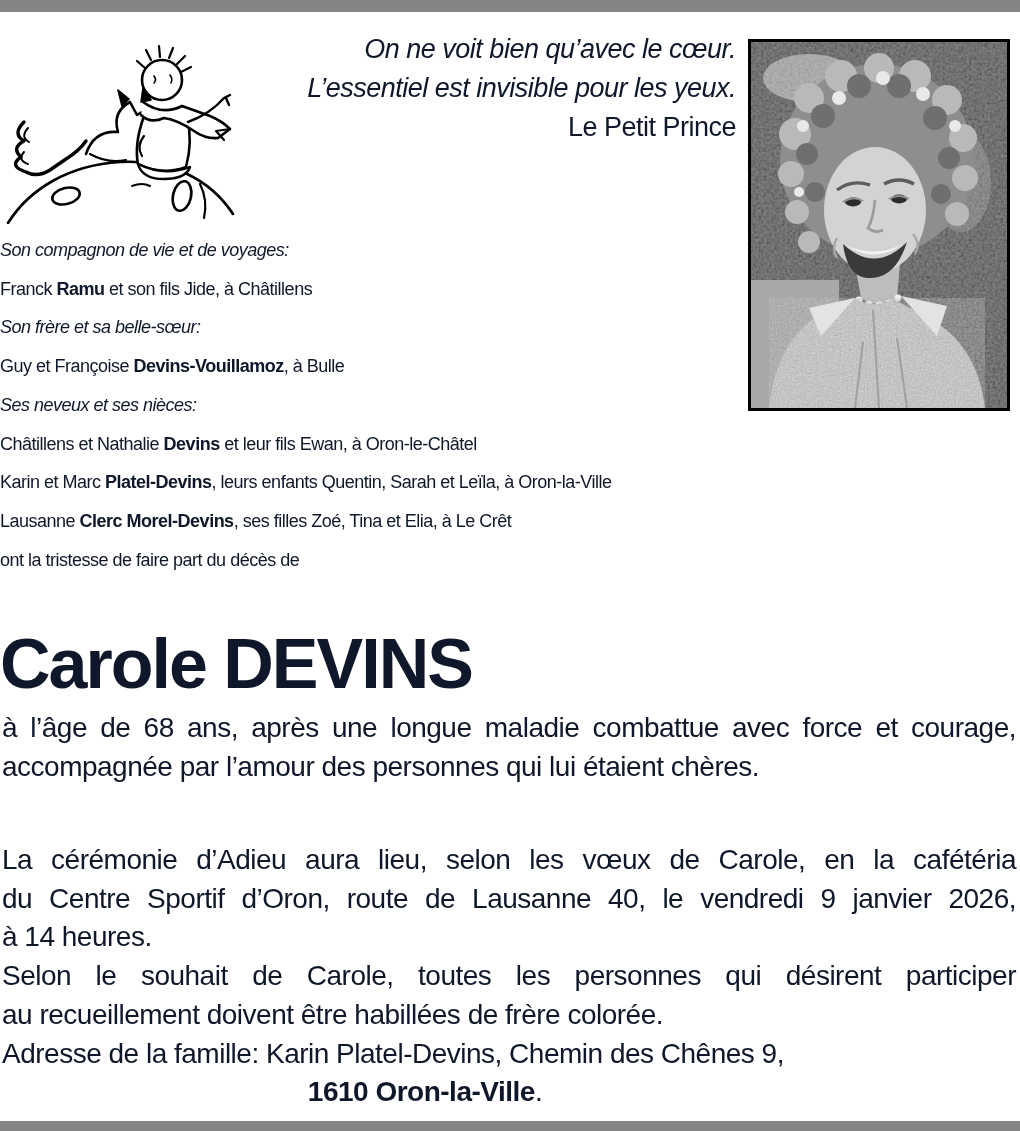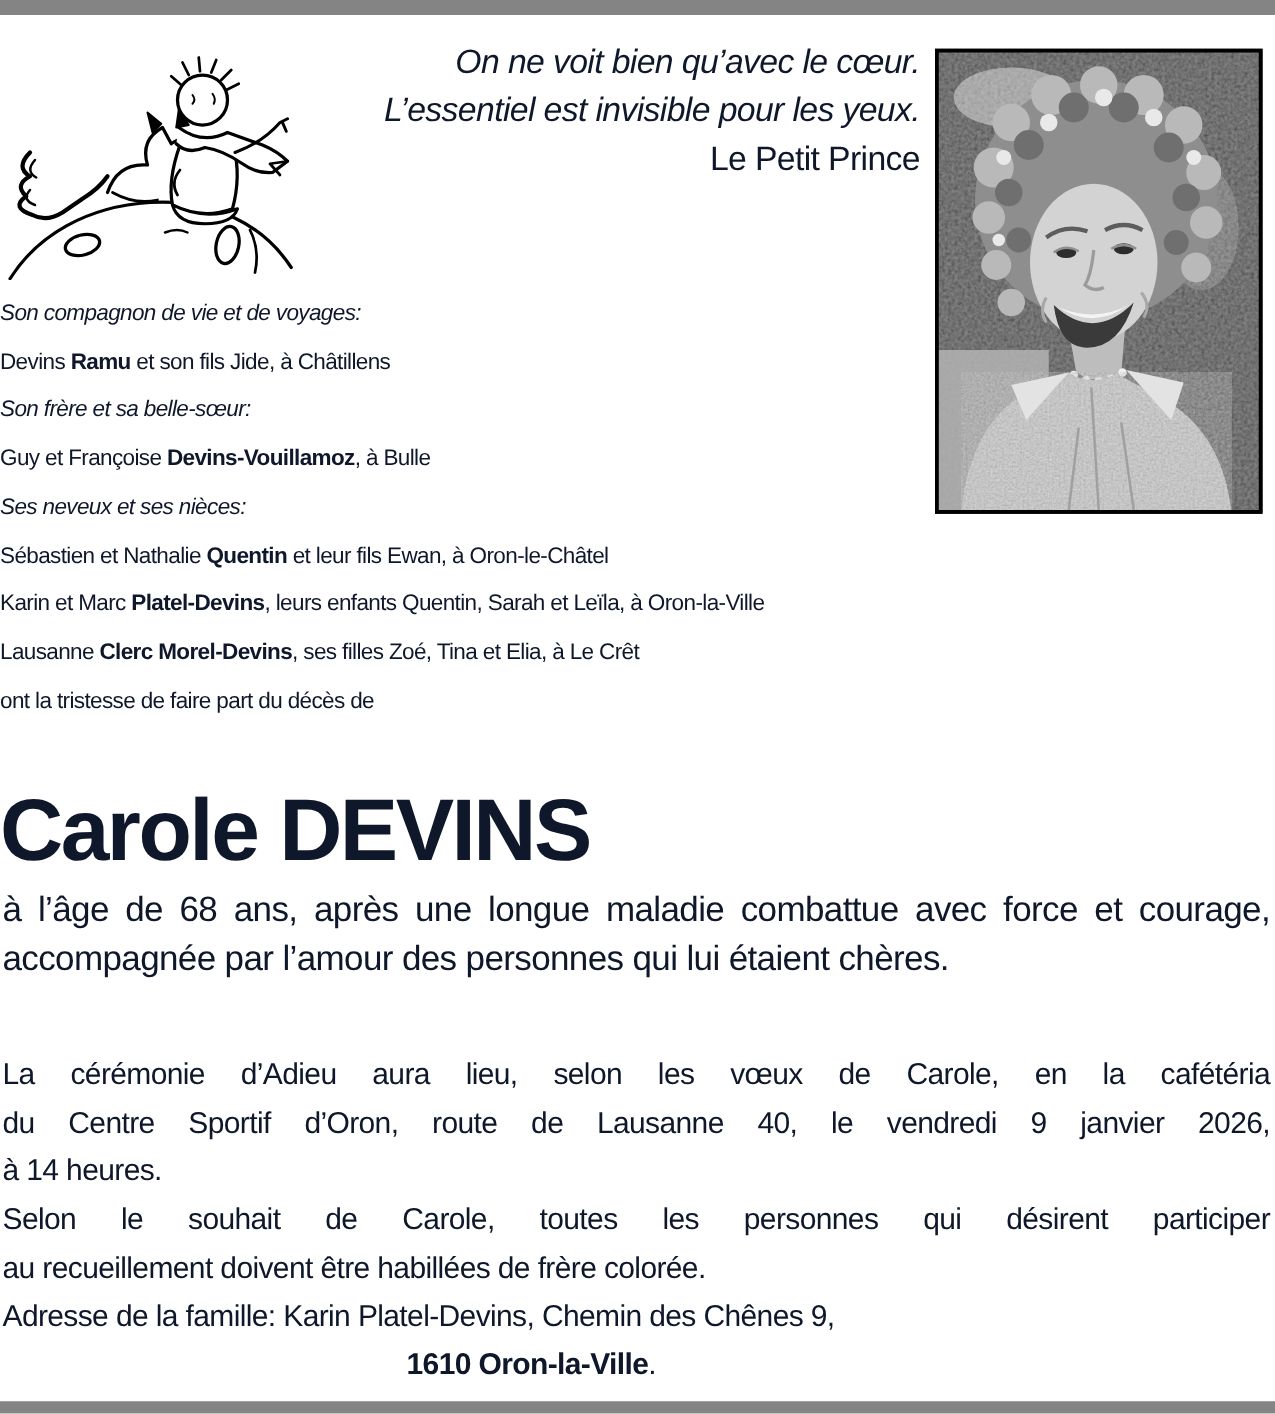--- a/index.html
+++ b/index.html
@@ -35,21 +35,21 @@
   }
   .photo svg { display:block; width:256px; height:366px; }
 
   .family   { position:absolute; left:0; top:231px; width:1016px; font-size:18px; }
   .title {
     position:absolute; left:0; top:628px; width:100%;
     text-align:left; font-weight:bold; font-size:70px; line-height:72px;
     letter-spacing:-2px;
   }
   .para1  { position:absolute; left:2px; top:709px;  width:1014px; font-size:28px; }
-  .block2 { position:absolute; left:2px; top:841px;  width:1014px; font-size:24px; }
+  .block2 { position:absolute; left:2px; top:841px;  width:1014px; font-size:28px; }
 </style>
 </head>
 <body>
 
 <div class="sheet">
 
   <div class="bar top"></div>
 
   <div class="prince">
     <svg viewBox="0 0 232 188" fill="none" stroke="#000" stroke-width="2.6" stroke-linecap="round" stroke-linejoin="round">
@@ -174,25 +174,25 @@
       <path d="M18,366 q8,-72 56,-96 l30,-14 q18,12 38,1 l32,17 q52,26 60,92 z" fill="#c9c9c9"></path>
       <path d="M18,366 q8,-72 56,-96 l30,-14 q18,12 38,1 l32,17 q52,26 60,92 z" fill="#8a8a8a" filter="url(#speckle)" opacity="0.35"></path>
       <path d="M104,256 l-34,38 -12,-28 z" fill="#e3e3e3"></path>
       <path d="M150,254 l36,40 10,-30 z" fill="#e3e3e3"></path>
       <path d="M122,268 l6,98 M112,300 l-8,66 M146,296 l10,70" stroke="#a0a0a0" stroke-width="2" fill="none"></path>
     </svg>
   </div>
 
   <div class="family">
       <div class="line i"><span>Son compagnon de vie et de voyages:</span></div>
-      <div class="line"><span>Devins </span><span class="b">Ramu</span><span> et son fils Jide, à Châtillens</span></div>
+      <div class="line"><span>Franck </span><span class="b">Ramu</span><span> et son fils Jide, à Châtillens</span></div>
       <div class="line i"><span>Son frère et sa belle-sœur:</span></div>
       <div class="line"><span>Guy et Françoise </span><span class="b">Devins-Vouillamoz</span><span>, à Bulle</span></div>
       <div class="line i"><span>Ses neveux et ses nièces:</span></div>
-      <div class="line"><span>Sébastien et Nathalie </span><span class="b">Quentin</span><span> et leur fils Ewan, à Oron-le-Châtel</span></div>
+      <div class="line"><span>Châtillens et Nathalie </span><span class="b">Devins</span><span> et leur fils Ewan, à Oron-le-Châtel</span></div>
       <div class="line"><span>Karin et Marc </span><span class="b">Platel-Devins</span><span>, leurs enfants Quentin, Sarah et Leïla, à Oron-la-Ville</span></div>
       <div class="line"><span>Lausanne </span><span class="b">Clerc Morel-Devins</span><span>, ses filles Zoé, Tina et Elia, à Le Crêt</span></div>
       <div class="line"><span>ont la tristesse de faire part du décès de</span></div>
     </div>
 
   <div class="title">Carole DEVINS</div>
 
   <div class="para1">
       <div class="line j"><span>à l’âge de 68 ans, après une longue maladie combattue avec force et courage,</span></div>
       <div class="line"><span>accompagnée par l’amour des personnes qui lui étaient chères.</span></div>

